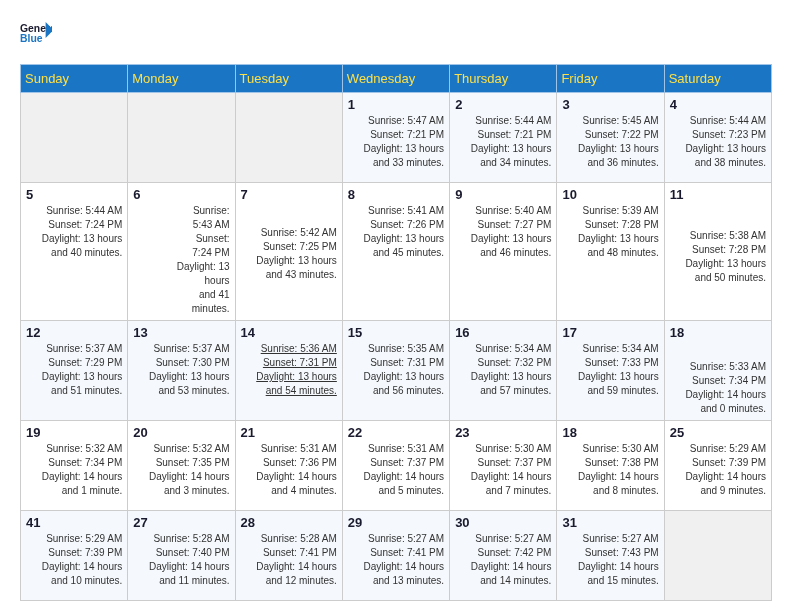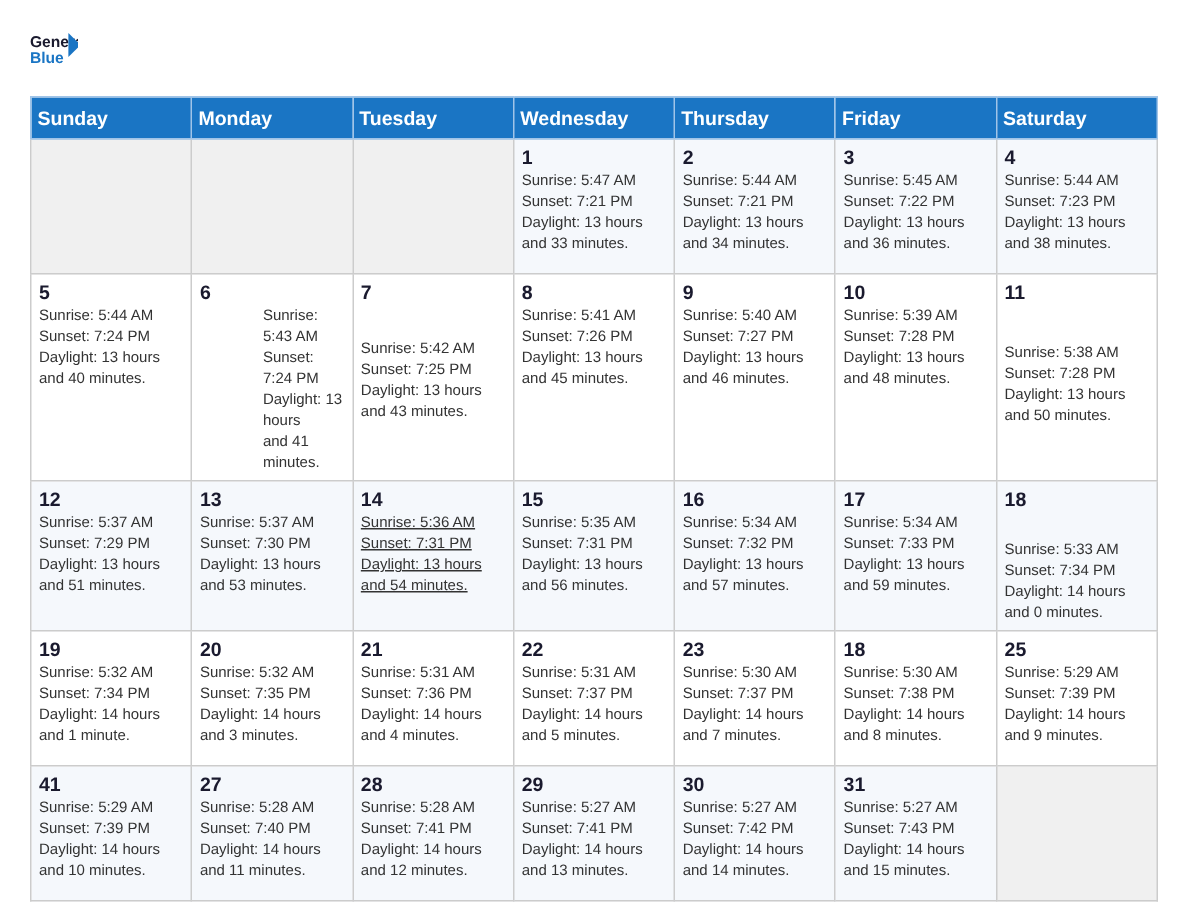--- a/index.html
+++ b/index.html
@@ -38,23 +38,23 @@
       font-size: 15px;
       color: #333;
     }
     table {
       width: 100%;
       border-collapse: collapse;
       table-layout: fixed;
     }
     thead tr th {
       background: #1a75c4;
-      color: #ffffff;
+      color: #fde047;
       font-size: 13px;
-      font-weight: bold;
+      font-weight: normal;
       padding: 6px 4px;
       text-align: left;
       border: 1px solid #a0c4e8;
       margin-left: 40px;
     }
     tbody tr td {
       border: 1px solid #ccc;
       vertical-align: top;
       padding: 4px 5px;
       font-size: 10.5px;
@@ -72,20 +72,21 @@
       font-size: 13px;
       font-weight: bold;
       color: #1a1a2e;
       display: block;
       margin-bottom: 2px;
     }
     .cell-info {
       font-size: 10px;
       line-height: 1.4;
       color: #333;
+      text-align: right;
     }
   </style>
 </head>
 <body>
 
 <div class="header">
   <div class="logo">
     <svg class="logo-icon" viewBox="0 0 40 34" xmlns="http://www.w3.org/2000/svg">
       <text x="0" y="14" font-family="Arial" font-size="13" font-weight="bold" fill="#1a1a2e">General</text>
       <text x="0" y="27" font-family="Arial" font-size="13" font-weight="bold" fill="#1a75c4">Blue</text>

